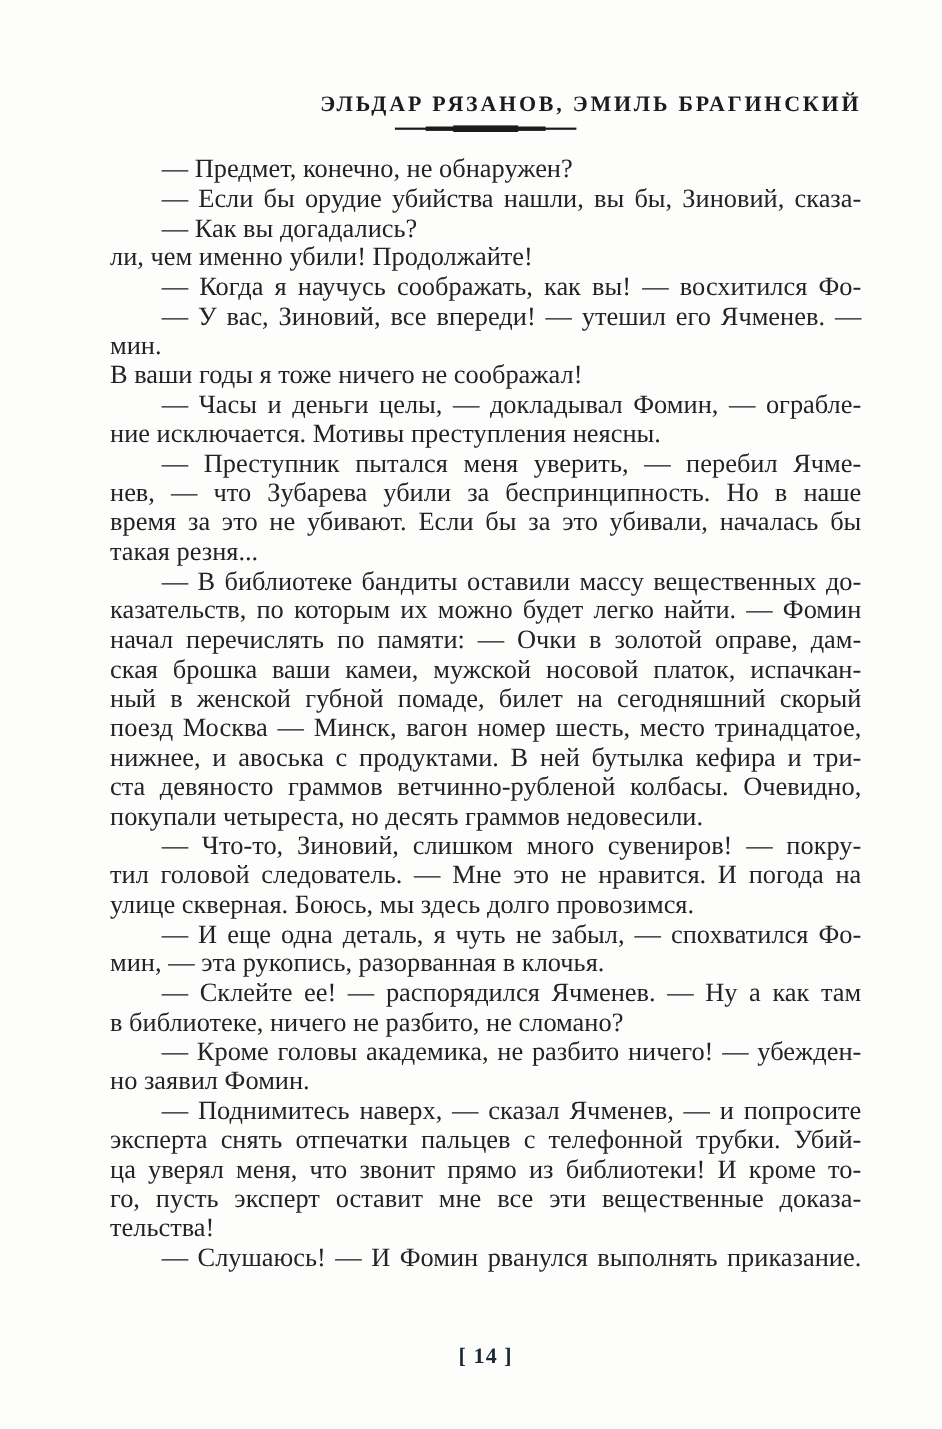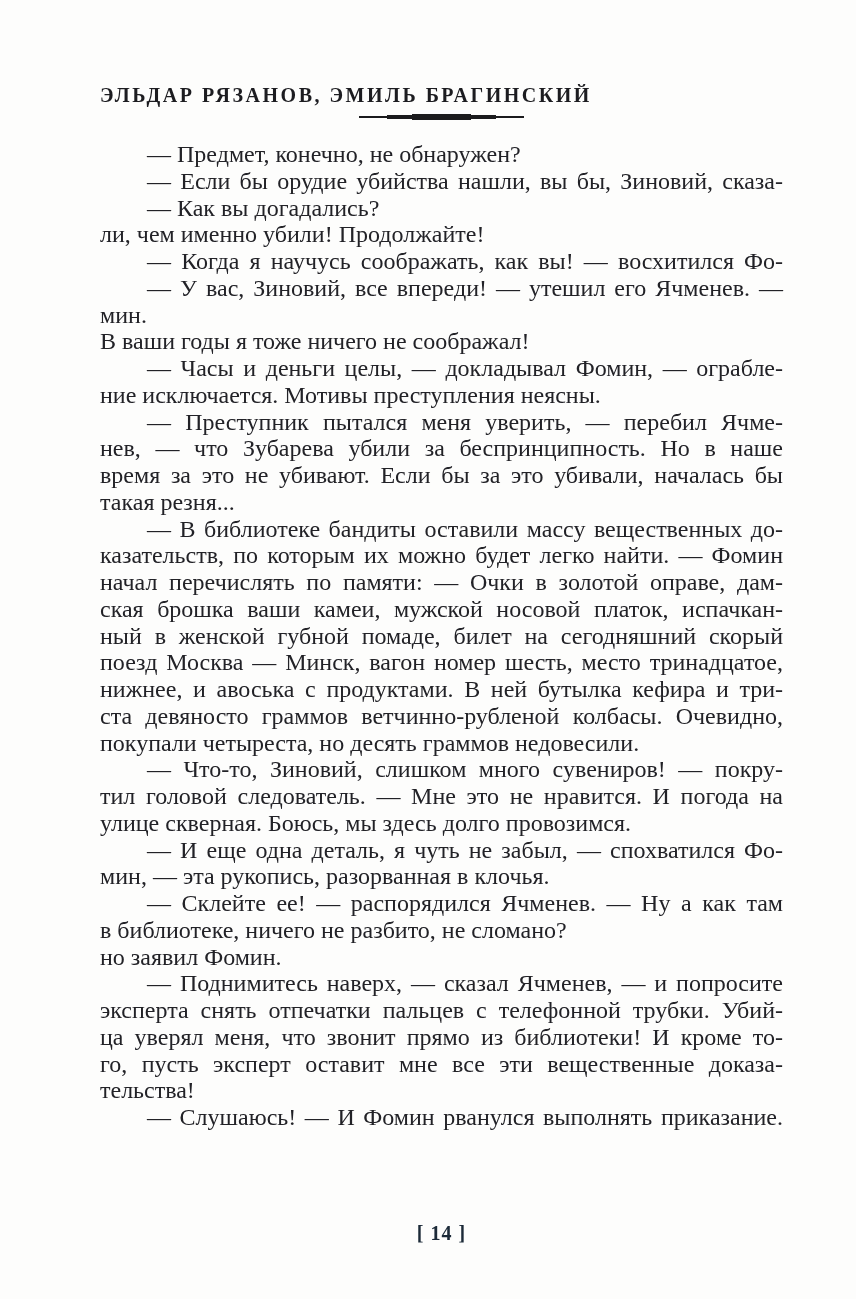--- a/index.html
+++ b/index.html
@@ -11,21 +11,21 @@
   .page {
     position: relative;
     width: 856px; height: 1299px;
     background: #fdfdfc;
     color: #1f1f23;
     overflow: hidden;
   }
   .running-header {
     position: absolute;
     left: 100px; top: 84px; width: 683px;
-    text-align: left;
+    text-align: right;
     font-weight: bold;
     font-size: 20px;
     letter-spacing: 2.5px;
     color: #1c1c20;
     white-space: nowrap;
   }
   .divider {
     position: absolute;
     left: 359px; top: 114px;
     width: 165px; height: 6px;
@@ -107,20 +107,21 @@
       <div class="line justify">нижнее, и авоська с продуктами. В ней бутылка кефира и три-</div>
       <div class="line justify">ста девяносто граммов ветчинно-рубленой колбасы. Очевидно,</div>
       <div class="line">покупали четыреста, но десять граммов недовесили.</div>
       <div class="line indent justify">— Что-то, Зиновий, слишком много сувениров! — покру-</div>
       <div class="line justify">тил головой следователь. — Мне это не нравится. И погода на</div>
       <div class="line">улице скверная. Боюсь, мы здесь долго провозимся.</div>
       <div class="line indent justify">— И еще одна деталь, я чуть не забыл, — спохватился Фо-</div>
       <div class="line">мин, — эта рукопись, разорванная в клочья.</div>
       <div class="line indent justify">— Склейте ее! — распорядился Ячменев. — Ну а как там</div>
       <div class="line">в библиотеке, ничего не разбито, не сломано?</div>
+      <div class="line indent justify">— Кроме головы академика, не разбито ничего! — убежден-</div>
       <div class="line">но заявил Фомин.</div>
       <div class="line indent justify">— Поднимитесь наверх, — сказал Ячменев, — и попросите</div>
       <div class="line justify">эксперта снять отпечатки пальцев с телефонной трубки. Убий-</div>
       <div class="line justify">ца уверял меня, что звонит прямо из библиотеки! И кроме то-</div>
       <div class="line justify">го, пусть эксперт оставит мне все эти вещественные доказа-</div>
       <div class="line">тельства!</div>
       <div class="line indent justify">— Слушаюсь! — И Фомин рванулся выполнять приказание.</div>
     </div>
 
   <div class="page-number">[ 14 ]</div>

